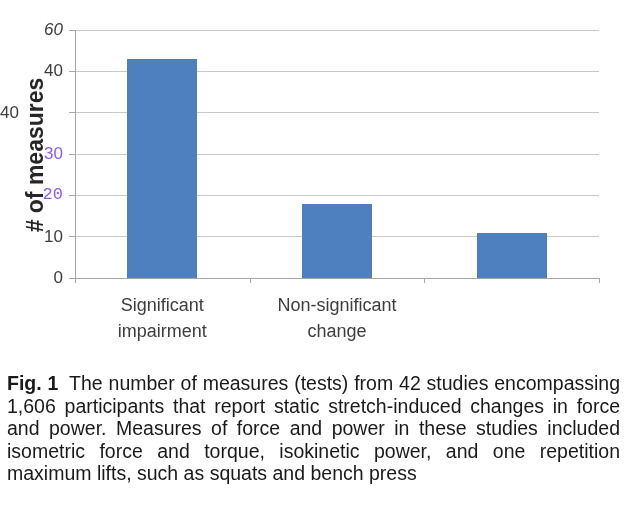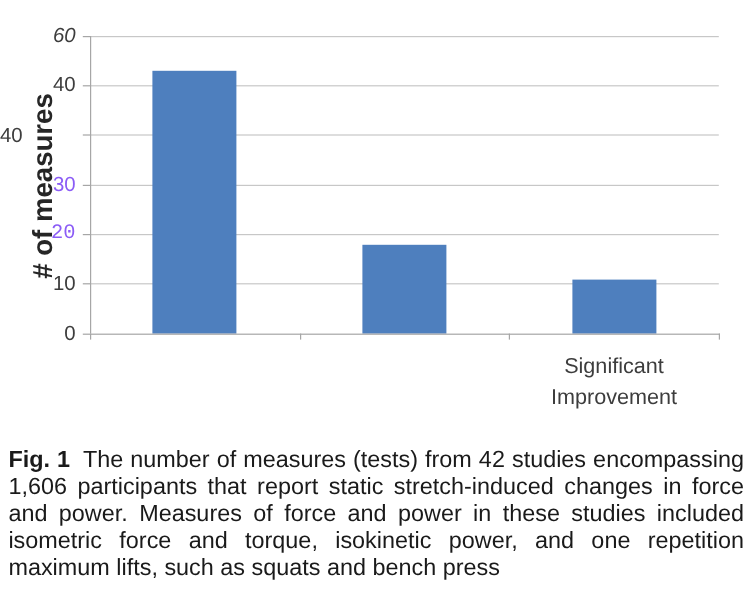--- a/index.html
+++ b/index.html
@@ -77,23 +77,24 @@
       <div style="position: absolute; left: 75px; top: 112.167px; width: 524px; height: 1px; background: rgb(199, 199, 199);"></div>
       <div style="position: absolute; left: 69px; top: 112.167px; width: 6px; height: 1px; background: rgb(166, 166, 166);"></div>
       <div style="position: absolute; left: 0px; top: 102.667px; width: 63px; font-size: 17px; color: rgb(61, 61, 61);">40</div>
       <div style="position: absolute; left: 75px; top: 70.8333px; width: 524px; height: 1px; background: rgb(199, 199, 199);"></div>
       <div style="position: absolute; left: 69px; top: 70.8333px; width: 6px; height: 1px; background: rgb(166, 166, 166);"></div>
       <div style="position: absolute; left: 0px; top: 61.3333px; width: 63px; text-align: right; font-size: 17px; color: rgb(61, 61, 61);">40</div>
       <div style="position: absolute; left: 75px; top: 29.5px; width: 524px; height: 1px; background: rgb(199, 199, 199);"></div>
       <div style="position: absolute; left: 69px; top: 29.5px; width: 6px; height: 1px; background: rgb(166, 166, 166);"></div>
       <div style="position: absolute; left: 0px; top: 20px; width: 63px; text-align: right; font-size: 17px; color: rgb(61, 61, 61); font-style: italic;">60</div>
       <div style="position: absolute; left: 127.333px; top: 58.9333px; width: 70px; height: 219.067px; background: rgb(78, 127, 190);"></div>
+      <div style="position: absolute; left: 75px; top: 292px; width: 174.667px; text-align: center; font-size: 18px; line-height: 26px; color: rgb(61, 61, 61);">Significant impairment</div>
       <div style="position: absolute; left: 302px; top: 203.6px; width: 70px; height: 74.4px; background: rgb(78, 127, 190);"></div>
+      <div style="position: absolute; left: 249.667px; top: 292px; width: 174.667px; text-align: center; font-size: 18px; line-height: 26px; color: rgb(61, 61, 61);">Non-significant change</div>
       <div style="position: absolute; left: 476.667px; top: 232.533px; width: 70px; height: 45.4667px; background: rgb(78, 127, 190);"></div>
-      <div style="position: absolute; left: 424.333px; top: 292px; width: 174.667px; text-align: center; font-size: 18px; line-height: 26px; color: rgb(61, 61, 61);">Significant Improvement</div>
       <div style="position: absolute; left: 75px; top: 30px; width: 1px; height: 248px; background: rgb(166, 166, 166);"></div>
       <div style="position: absolute; left: 75px; top: 278px; width: 525px; height: 1px; background: rgb(166, 166, 166);"></div>
       <div style="position: absolute; left: 75px; top: 278px; width: 1px; height: 5px; background: rgb(166, 166, 166);"></div>
       <div style="position: absolute; left: 249.667px; top: 278px; width: 1px; height: 5px; background: rgb(166, 166, 166);"></div>
       <div style="position: absolute; left: 424.333px; top: 278px; width: 1px; height: 5px; background: rgb(166, 166, 166);"></div>
       <div style="position: absolute; left: 599px; top: 278px; width: 1px; height: 5px; background: rgb(166, 166, 166);"></div>
     </div>
 
   <p class="caption">
     <b>Fig. 1</b><span>The number of measures (tests) from 42 studies encompassing 1,606 participants that report static stretch-induced changes in force and power. Measures of force and power in these studies included isometric force and torque, isokinetic power, and one repetition maximum lifts, such as squats and bench press</span>

